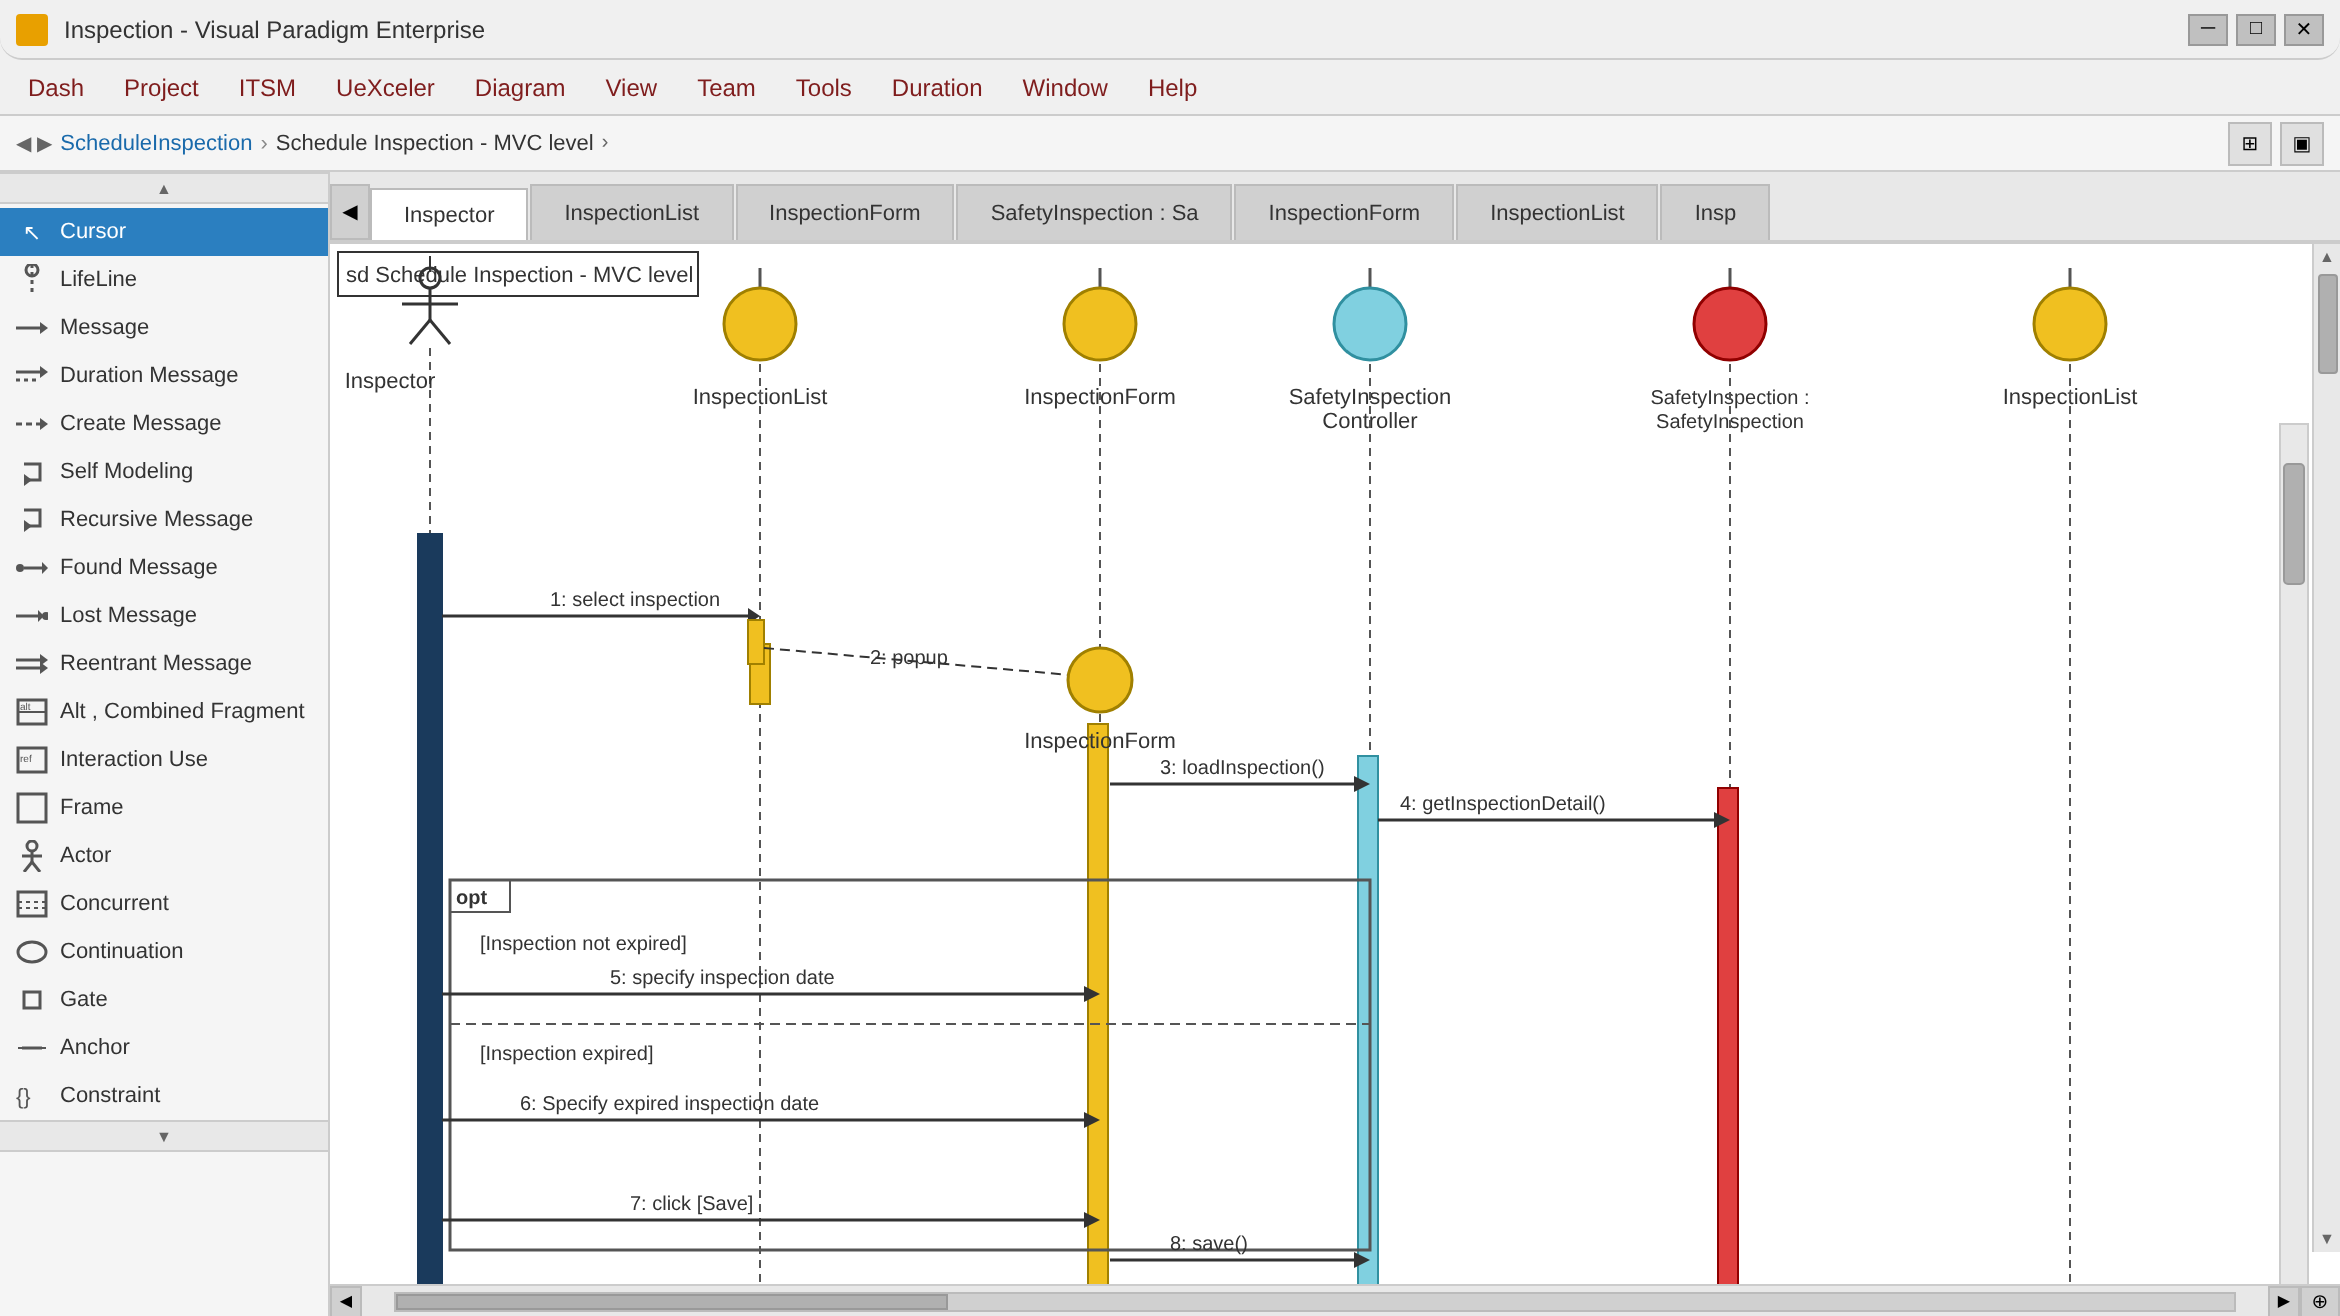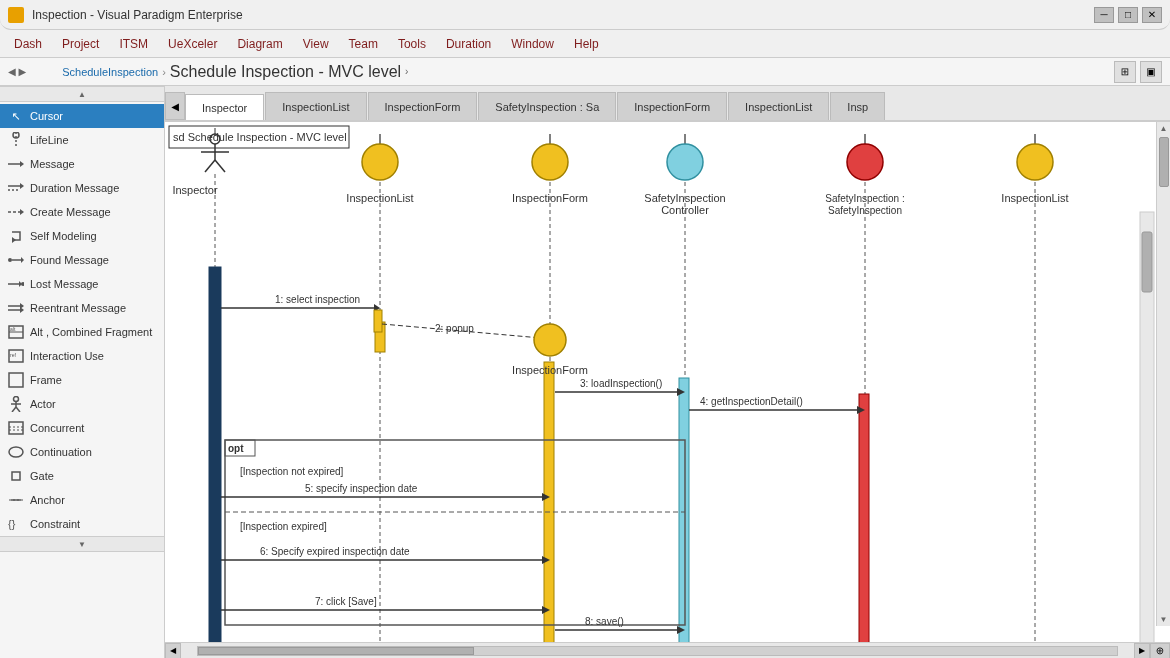--- a/index.html
+++ b/index.html
@@ -21,23 +21,23 @@
       border-bottom: 1px solid #ccc; padding: 0 4px;
     }
     .menu-item { padding: 4px 10px; font-size: 12px; color: #7f1d1d; cursor: pointer; }
 
     
     .breadcrumb-bar {
       display: flex; align-items: center; background: #f5f5f5; height: 28px;
       border-bottom: 1px solid #ccc; padding: 0 8px; gap: 4px;
     }
     .breadcrumb-arrow { color: #666; font-size: 10px; }
-    .breadcrumb-item { font-size: 11px; color: #1a6aab; cursor: pointer; margin-left: 32px; }
+    .breadcrumb-item { font-size: 11px; color: #1a6aab; cursor: pointer; }
     .breadcrumb-sep { color: #888; font-size: 11px; }
-    .breadcrumb-current { font-size: 16px; color: #333; }
+    .breadcrumb-current { font-size: 11px; color: #333; }
     .breadcrumb-icons { margin-left: auto; display: flex; gap: 4px; }
     .breadcrumb-icon-btn { width: 22px; height: 22px; background: #e0e0e0; border: 1px solid #bbb; display: flex; align-items: center; justify-content: center; font-size: 10px; cursor: pointer; }
 
     
     .main-layout { display: flex; height: calc(658px - 30px - 28px - 28px); }
 
     
     .sidebar {
       width: 165px; background: #f5f5f5; border-right: 1px solid #ccc;
       overflow-y: auto; flex-shrink: 0; display: flex; flex-direction: column;
@@ -188,20 +188,29 @@
     <div class="sidebar-item">
       <div class="sidebar-item-icon">
         <svg width="16" height="16">
             <path d="M4,4 L12,4 L12,12 L4,12" stroke="#555" fill="none" stroke-width="1.5"></path>
             <polygon points="4,9 4,15 8,12" fill="#555"></polygon>
           </svg>
       </div>
       <span>Self Modeling</span>
     </div>
 
+    <div class="sidebar-item">
+      <div class="sidebar-item-icon">
+        <svg width="16" height="16">
+            <path d="M4,3 L12,3 L12,11 L4,11" stroke="#555" fill="none" stroke-width="1.5"></path>
+            <polygon points="4,8 4,14 8,11" fill="#555"></polygon>
+          </svg>
+      </div>
+      <span>Recursive Message</span>
+    </div>
 
     <div class="sidebar-item">
       <div class="sidebar-item-icon">
         <svg width="16" height="16">
             <circle cx="2" cy="8" r="2" fill="#555"></circle>
             <line x1="4" y1="8" x2="13" y2="8" stroke="#555" stroke-width="1.5"></line>
             <polygon points="13,5 16,8 13,11" fill="#555"></polygon>
           </svg>
       </div>
       <span>Found Message</span>

